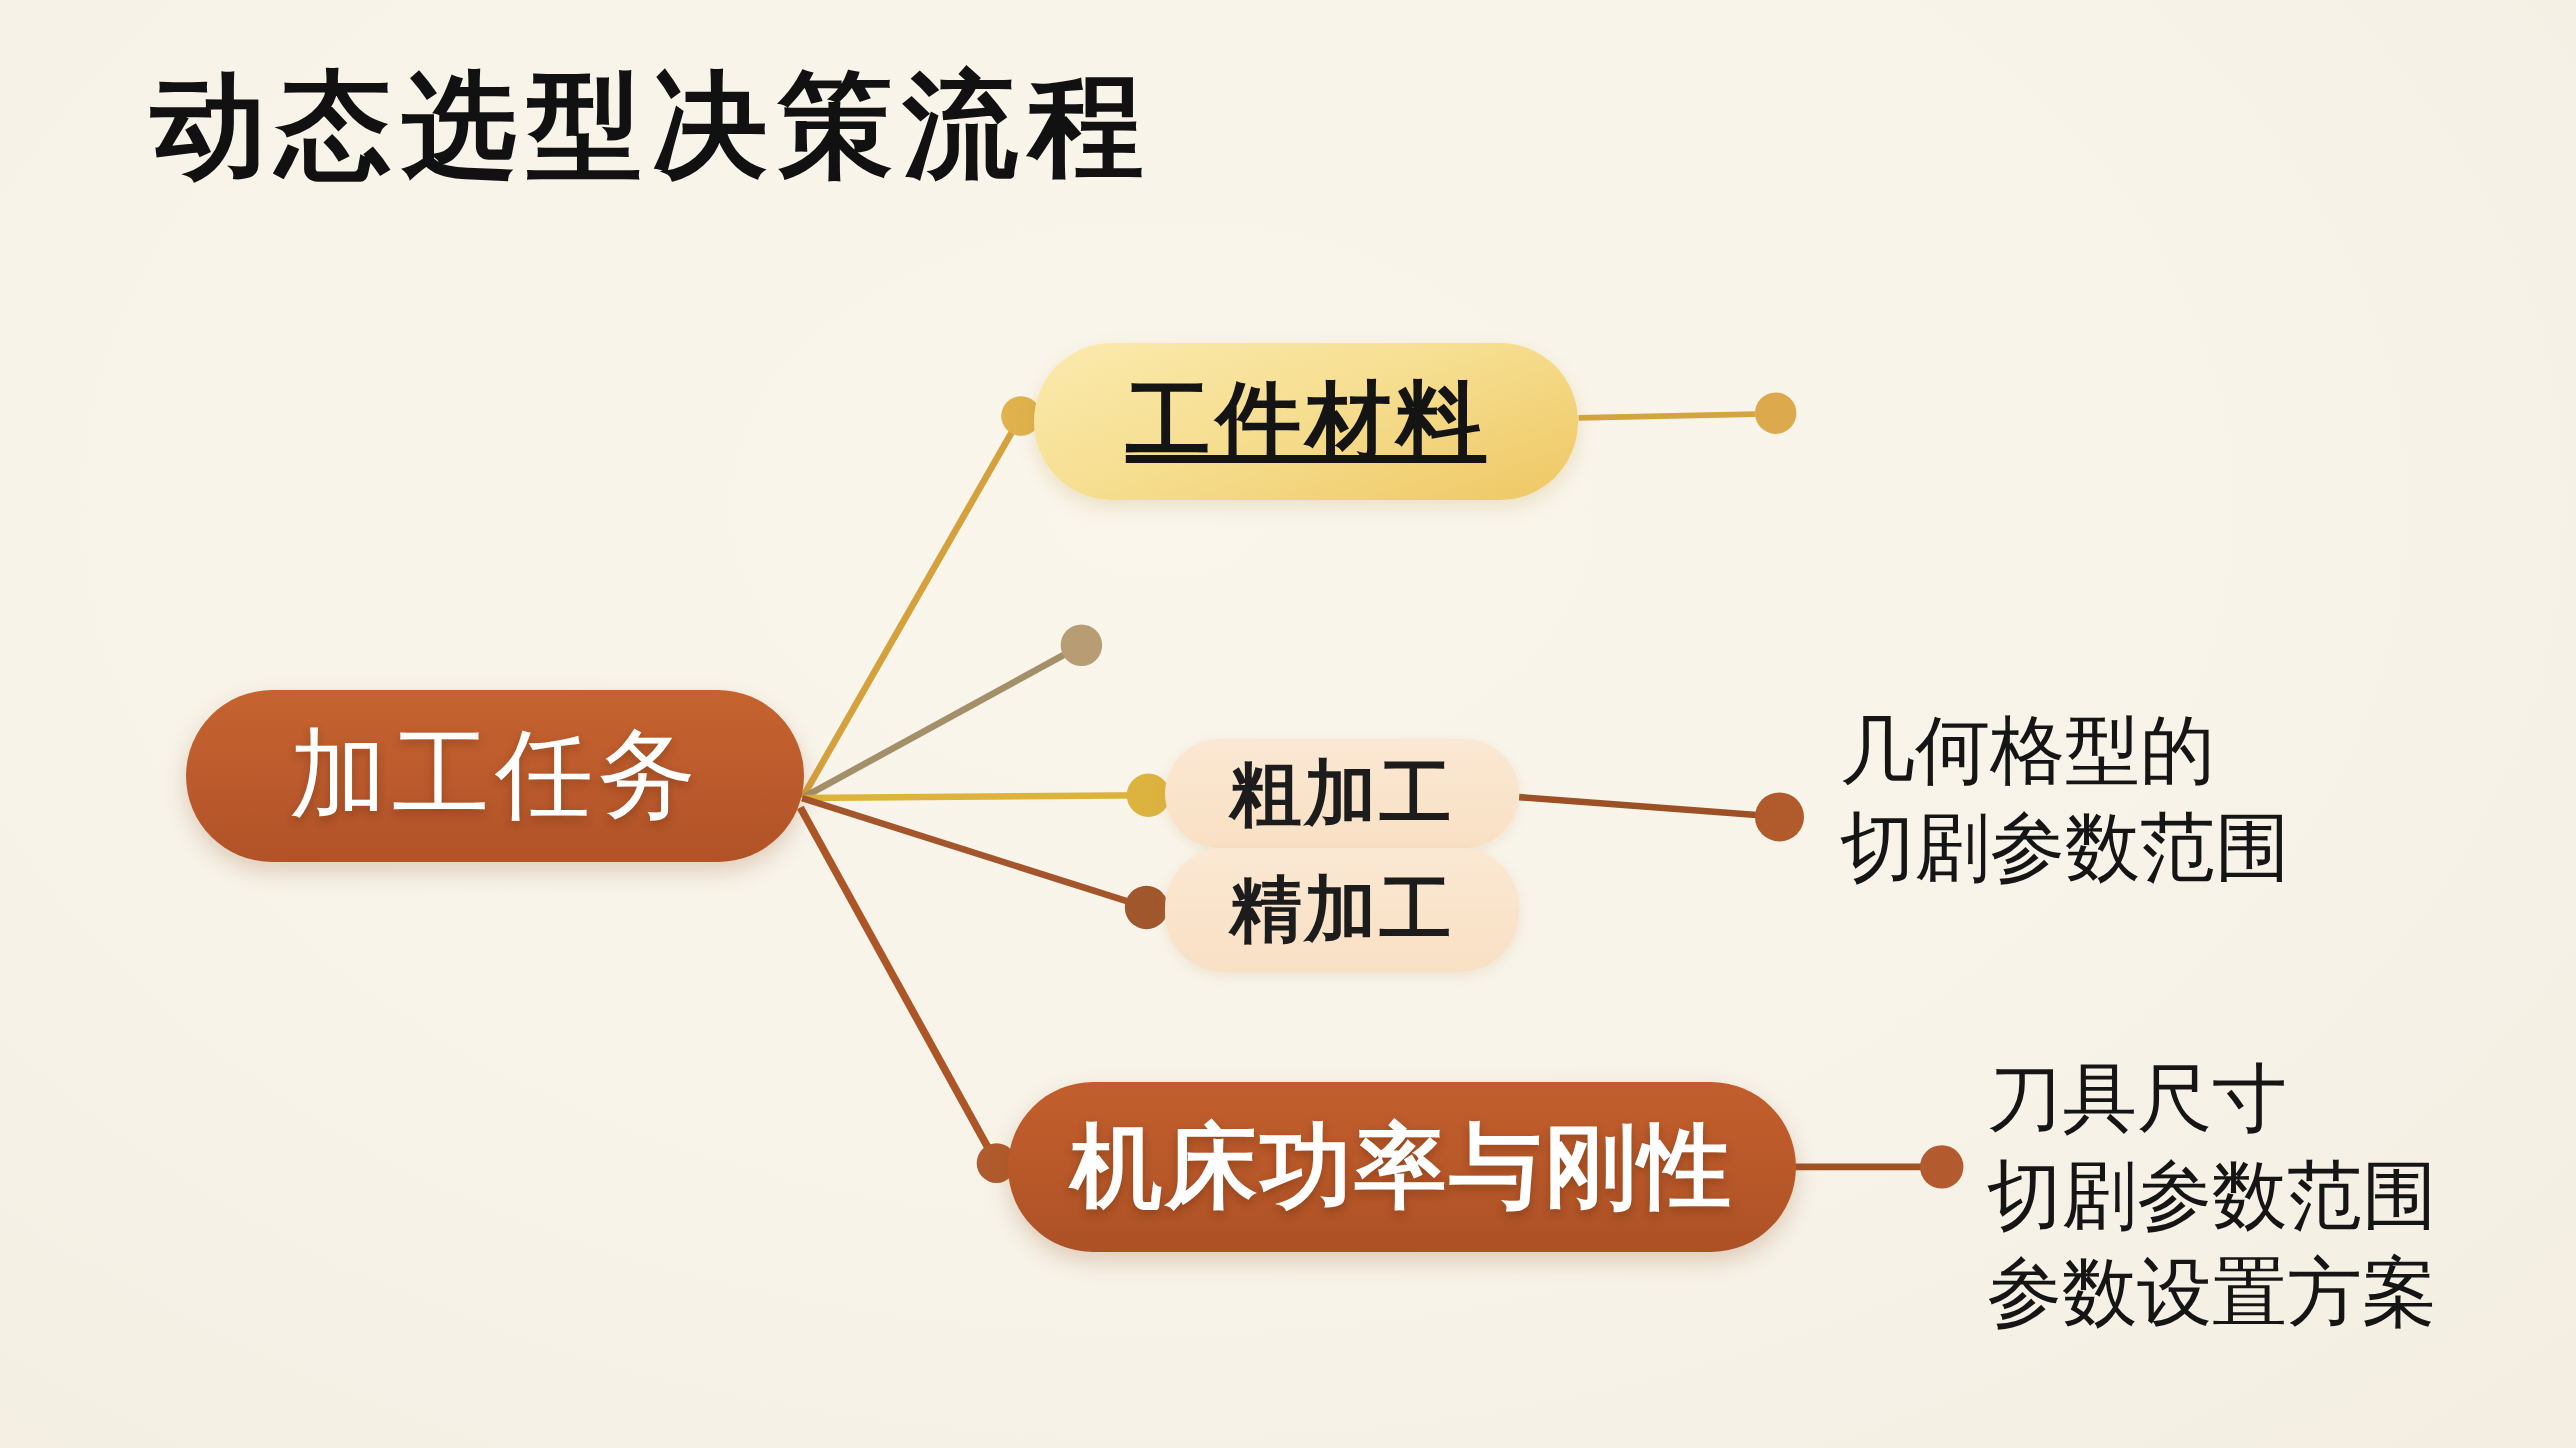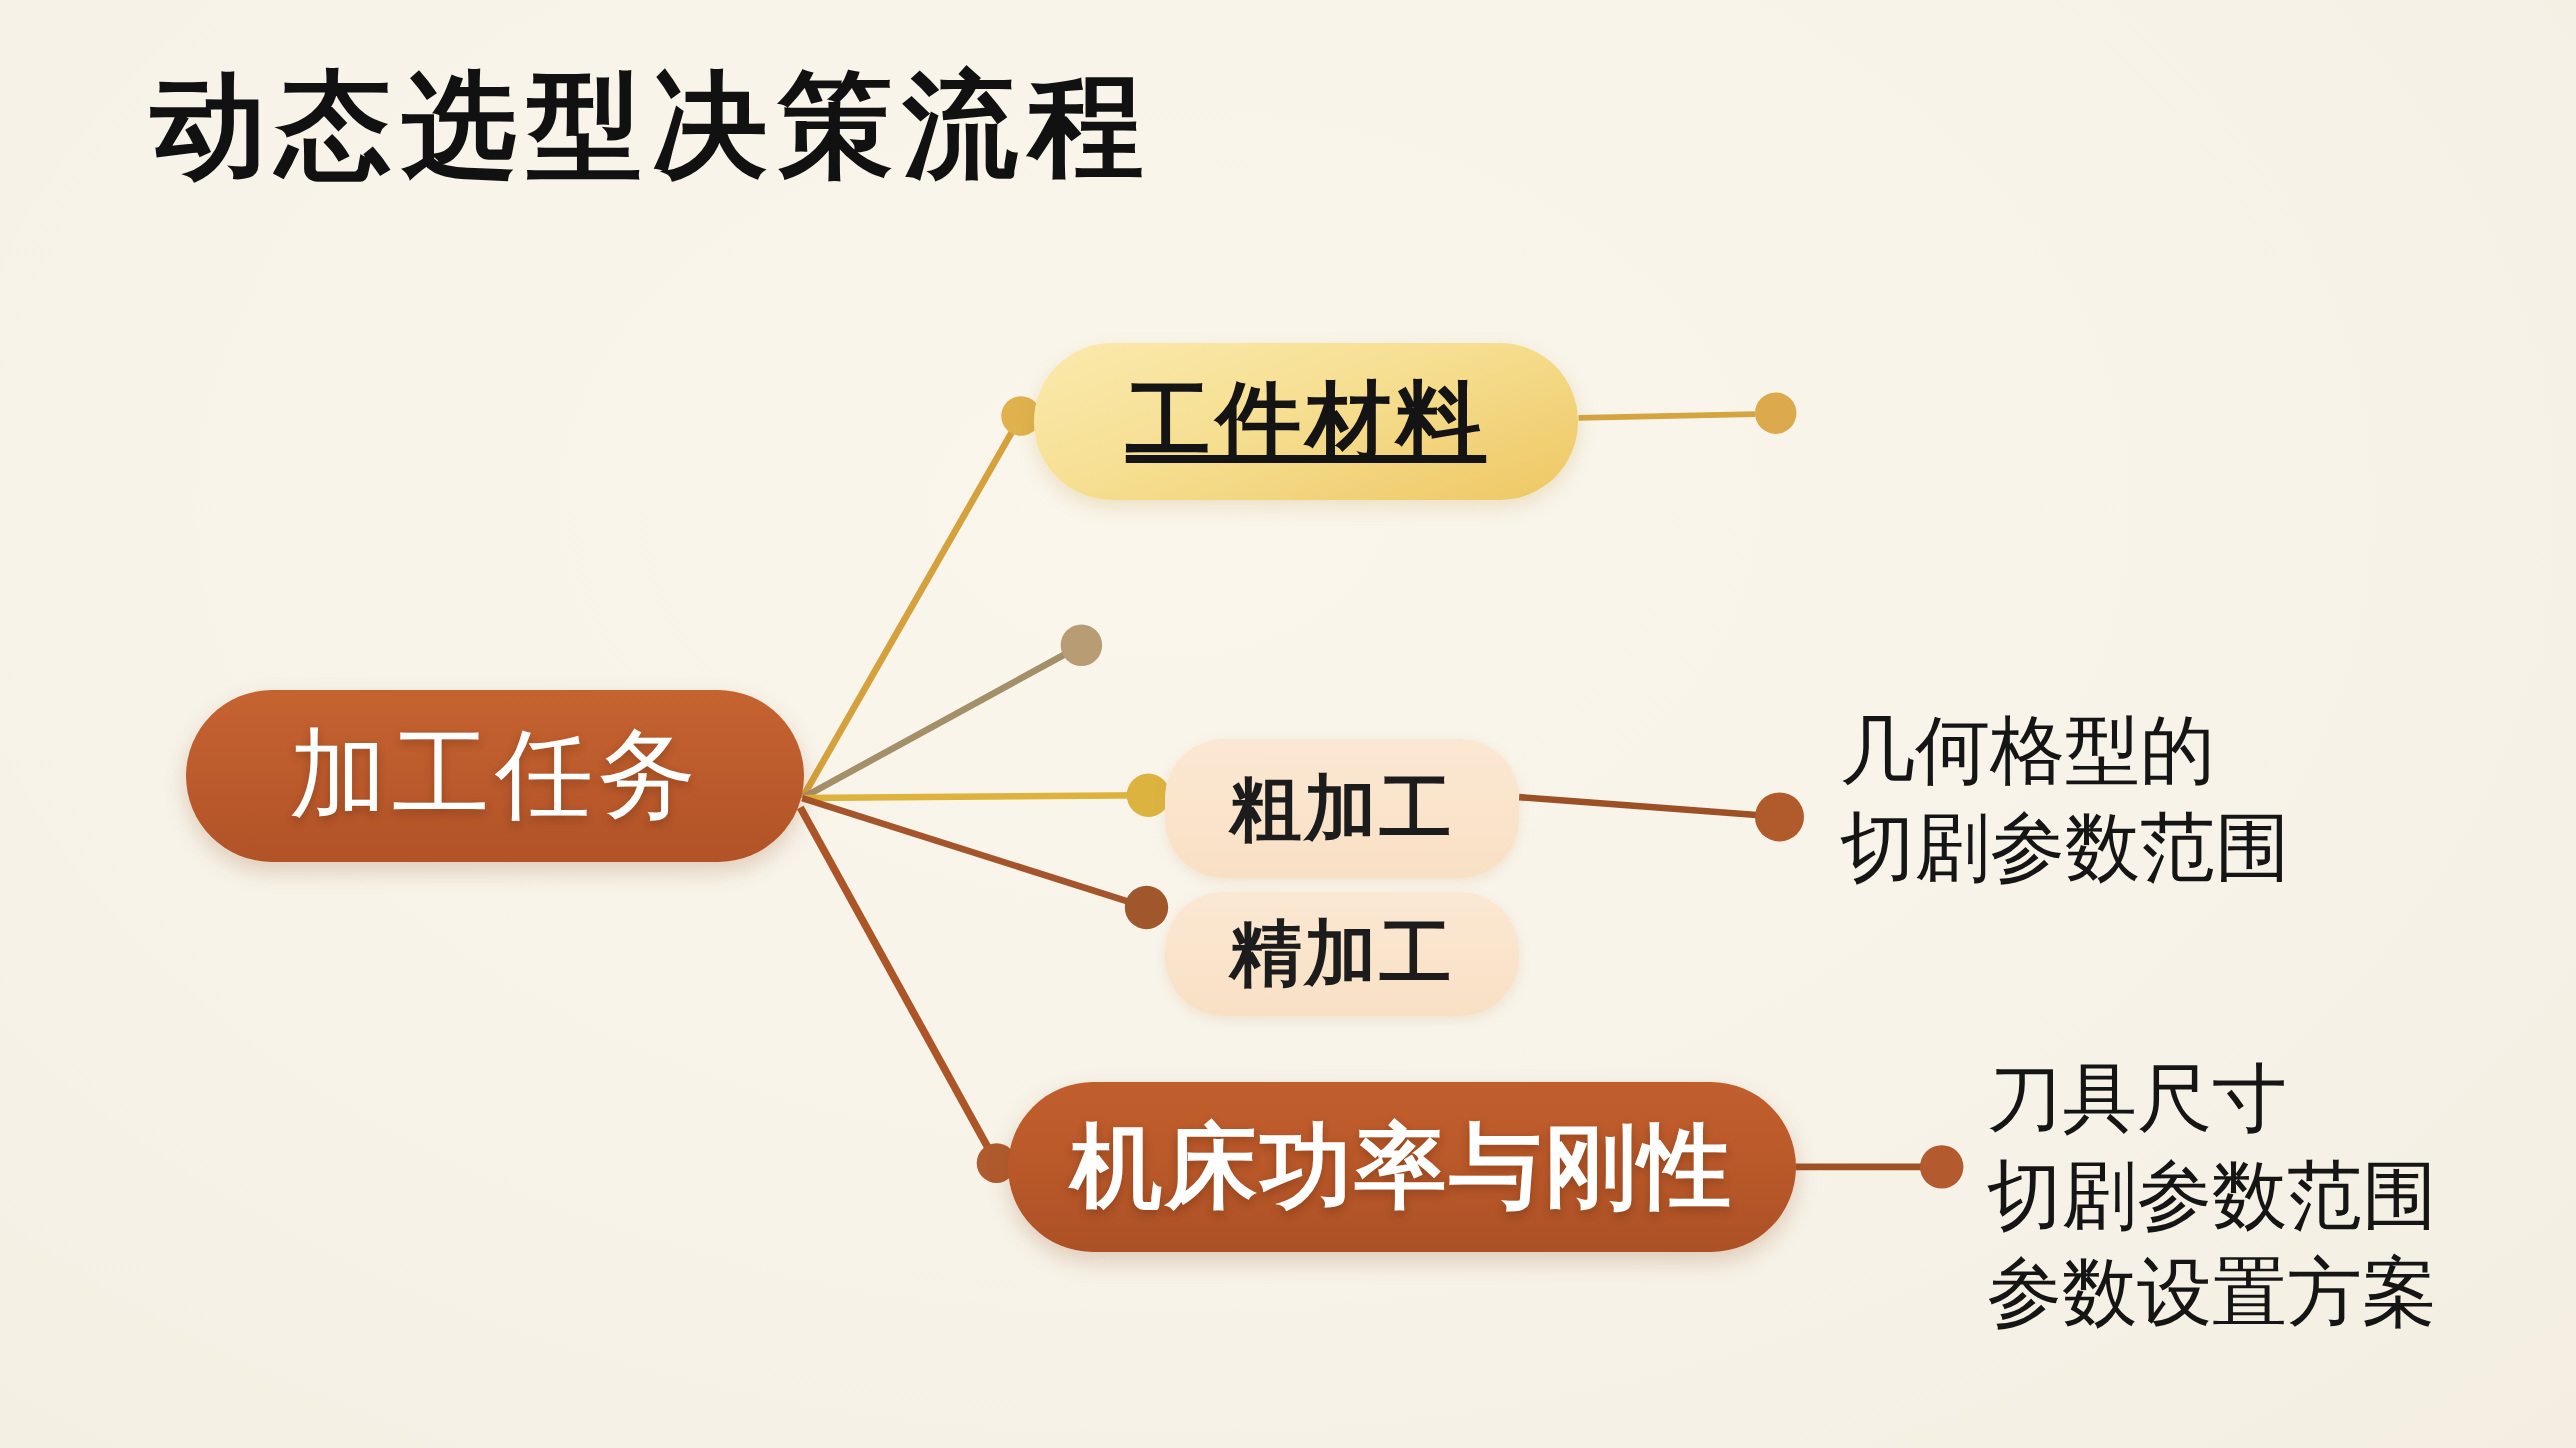--- a/index.html
+++ b/index.html
@@ -37,22 +37,22 @@
   .type-label{
     position:absolute;left:1153px;top:627px;
     font-size:81px;font-weight:bold;color:#111;white-space:nowrap;
   }
   .sub-pill{
     width:354px;border-radius:59px;
     background:linear-gradient(180deg,#fbe8d3 0%,#f8e0c4 100%);
     box-shadow:0 3.8px 11.3px rgba(205,150,90,.18);
     color:#1c1c1c;font-size:72px;font-weight:600;letter-spacing:0.04em;
   }
-  .rough-pill{left:1165px;top:739px;height:139px;}
-  .finish-pill{left:1165px;top:848px;height:124px;margin-top:44px;}
+  .rough-pill{left:1165px;top:739px;height:109px;}
+  .finish-pill{left:1165px;top:848px;height:124px;}
   .machine-pill{
     left:1008px;top:1082px;width:788px;height:170px;border-radius:85px;
     background:linear-gradient(180deg,#c25e2d 0%,#b85829 55%,#ac5126 100%);
     box-shadow:0 9.4px 22.6px rgba(140,70,20,.22);
     color:#fff;font-size:92px;font-weight:bold;letter-spacing:0.03em;
     text-shadow:0 3.8px 9.4px rgba(70,25,0,.30);
   }
   .annotation{
     position:absolute;display:flex;flex-direction:column;
     font-size:75px;font-weight:500;color:#151515;line-height:97px;

